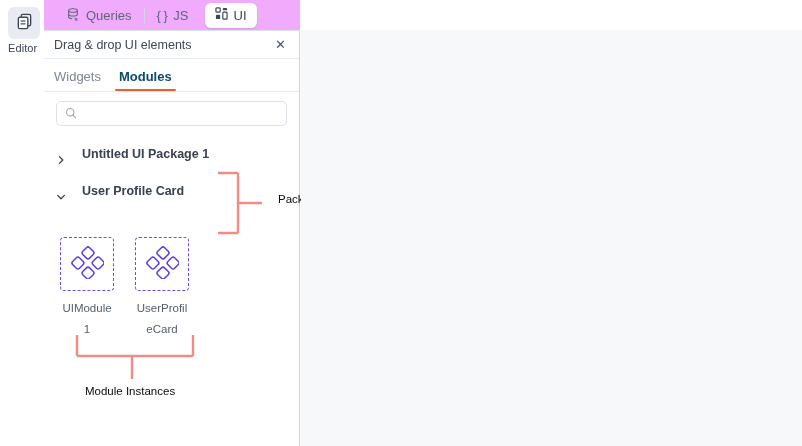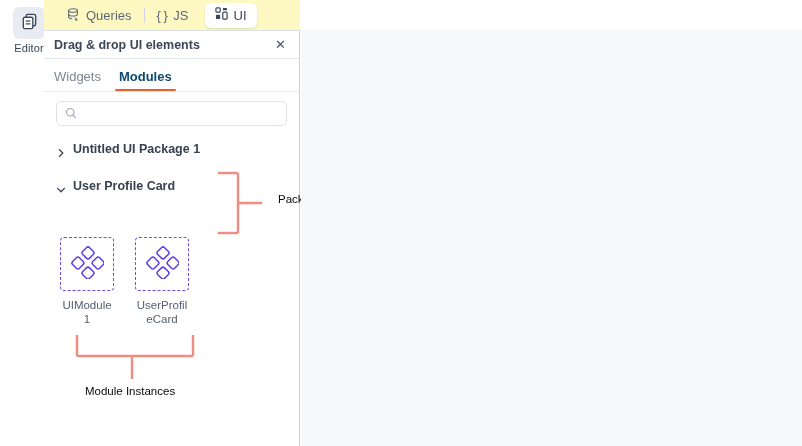--- a/index.html
+++ b/index.html
@@ -8,35 +8,35 @@
     font-family: "Liberation Sans", sans-serif;
     background: #ffffff;
     overflow: hidden;
   }
   #app { position: relative; width: 802px; height: 446px; }
 
   
   .left-rail {
     position: absolute; left: 8px; top: 0; width: 43px; height: 446px;
     background: #ffffff; border-right: 1px solid #d7dde5;
-    display: flex; flex-direction: column; align-items: center;
+    display: flex; flex-direction: column; 
   }
   .rail-btn {
     margin-top: 7px; width: 32px; height: 32px; border-radius: 6px;
     background: #e8ecf2; display: flex; align-items: center; justify-content: center;
     cursor: pointer;
   }
   .rail-label {
     margin-top: 3px; font-size: 11px; color: #394455; letter-spacing: 0.1px;
   }
 
   
   .tabstrip {
     position: absolute; left: 44px; top: 0; width: 256px; height: 31px;
-    background: #fef9c3; border-bottom: 1px solid #dde2ea;
+    background: #f0abfc; border-bottom: 1px solid #dde2ea;
     display: flex; align-items: center;
   }
   .tab {
     display: flex; align-items: center; gap: 6px; height: 25px;
     padding: 0 10px; border-radius: 6px; cursor: pointer;
     font-size: 13px; color: #5c6678;
   }
   .tab.active { background: #ffffff; color: #3c4757; font-weight: 400;
                 box-shadow: 0 1px 2px rgba(25,35,55,0.13); }
   .tab-sep { width: 1px; height: 15px; background: #cfd6e0; margin: 0 2px; }
@@ -44,21 +44,21 @@
 
   
   .panel {
     position: absolute; left: 44px; top: 31px; width: 256px; height: 415px;
     background: #ffffff; border-right: 1px solid #c9d1dc;
   }
   .panel-head {
     height: 28px; display: flex; align-items: center; justify-content: space-between;
     padding: 0 10px 0 10px; border-bottom: 1px solid #e6eaf0;
   }
-  .panel-title { font-size: 12.5px; font-weight: 700; color: #3c4757; }
+  .panel-title { font-size: 12.5px; font-weight: 400; color: #3c4757; }
   .panel-close { font-size: 13px; color: #4a5566; cursor: pointer; line-height: 1; padding: 2px 3px; }
 
   .subtabs {
     height: 33px; display: flex; align-items: flex-end; gap: 10px;
     padding: 0 6px; border-bottom: 1px solid #e6eaf0;
   }
   .subtab {
     position: relative; font-size: 13px; color: #7b8593; cursor: pointer;
     padding: 0 4px 7px 4px;
   }
@@ -74,37 +74,37 @@
     display: flex; align-items: center; gap: 7px; padding: 0 8px; background: #fff;
   }
   .search-box input {
     border: 0; outline: none; font-size: 12.5px; color: #3c4757;
     font-family: "Liberation Sans", sans-serif; width: 100%; background: transparent;
   }
   .search-box input::placeholder { color: #a6aebb; }
 
   .tree { padding: 10px 12px 0 12px; }
   .tree-row {
-    display: flex; align-items: center; gap: 7px; height: 25px; cursor: pointer;
+    display: flex; align-items: flex-end; gap: 16px; height: 25px; cursor: pointer;
   }
   .tree-label { font-size: 12.5px; font-weight: 700; color: #37414f; }
   .chev { width: 10px; height: 10px; flex: 0 0 10px; }
 
   
   .modules-grid {
     position: absolute; left: 60px; top: 237px; display: flex; gap: 21px;
   }
   .module-item { width: 54px; display: flex; flex-direction: column; align-items: center; cursor: pointer; }
   .module-thumb {
     width: 54px; height: 54px; border: 1.5px dashed #6a4df0; border-radius: 4px;
     display: flex; align-items: center; justify-content: center; background: #fff;
   }
   .module-name {
     margin-top: 7px; font-size: 11.5px; color: #55606f; text-align: center;
-    line-height: 14px; width: 54px; word-break: break-all;
+    line-height: 21px; width: 54px; word-break: break-all;
   }
 
   
   .anno { position: absolute; }
   .anno-label { position: absolute; font-size: 11.5px; color: #0a0a0a; white-space: nowrap; }
 
   
   .canvas-top { position: absolute; left: 301px; top: 0; right: 0; height: 30px; background: #ffffff; }
   .canvas { position: absolute; left: 301px; top: 30px; right: 0; bottom: 0; background: #f6f8fa; }
 </style>

